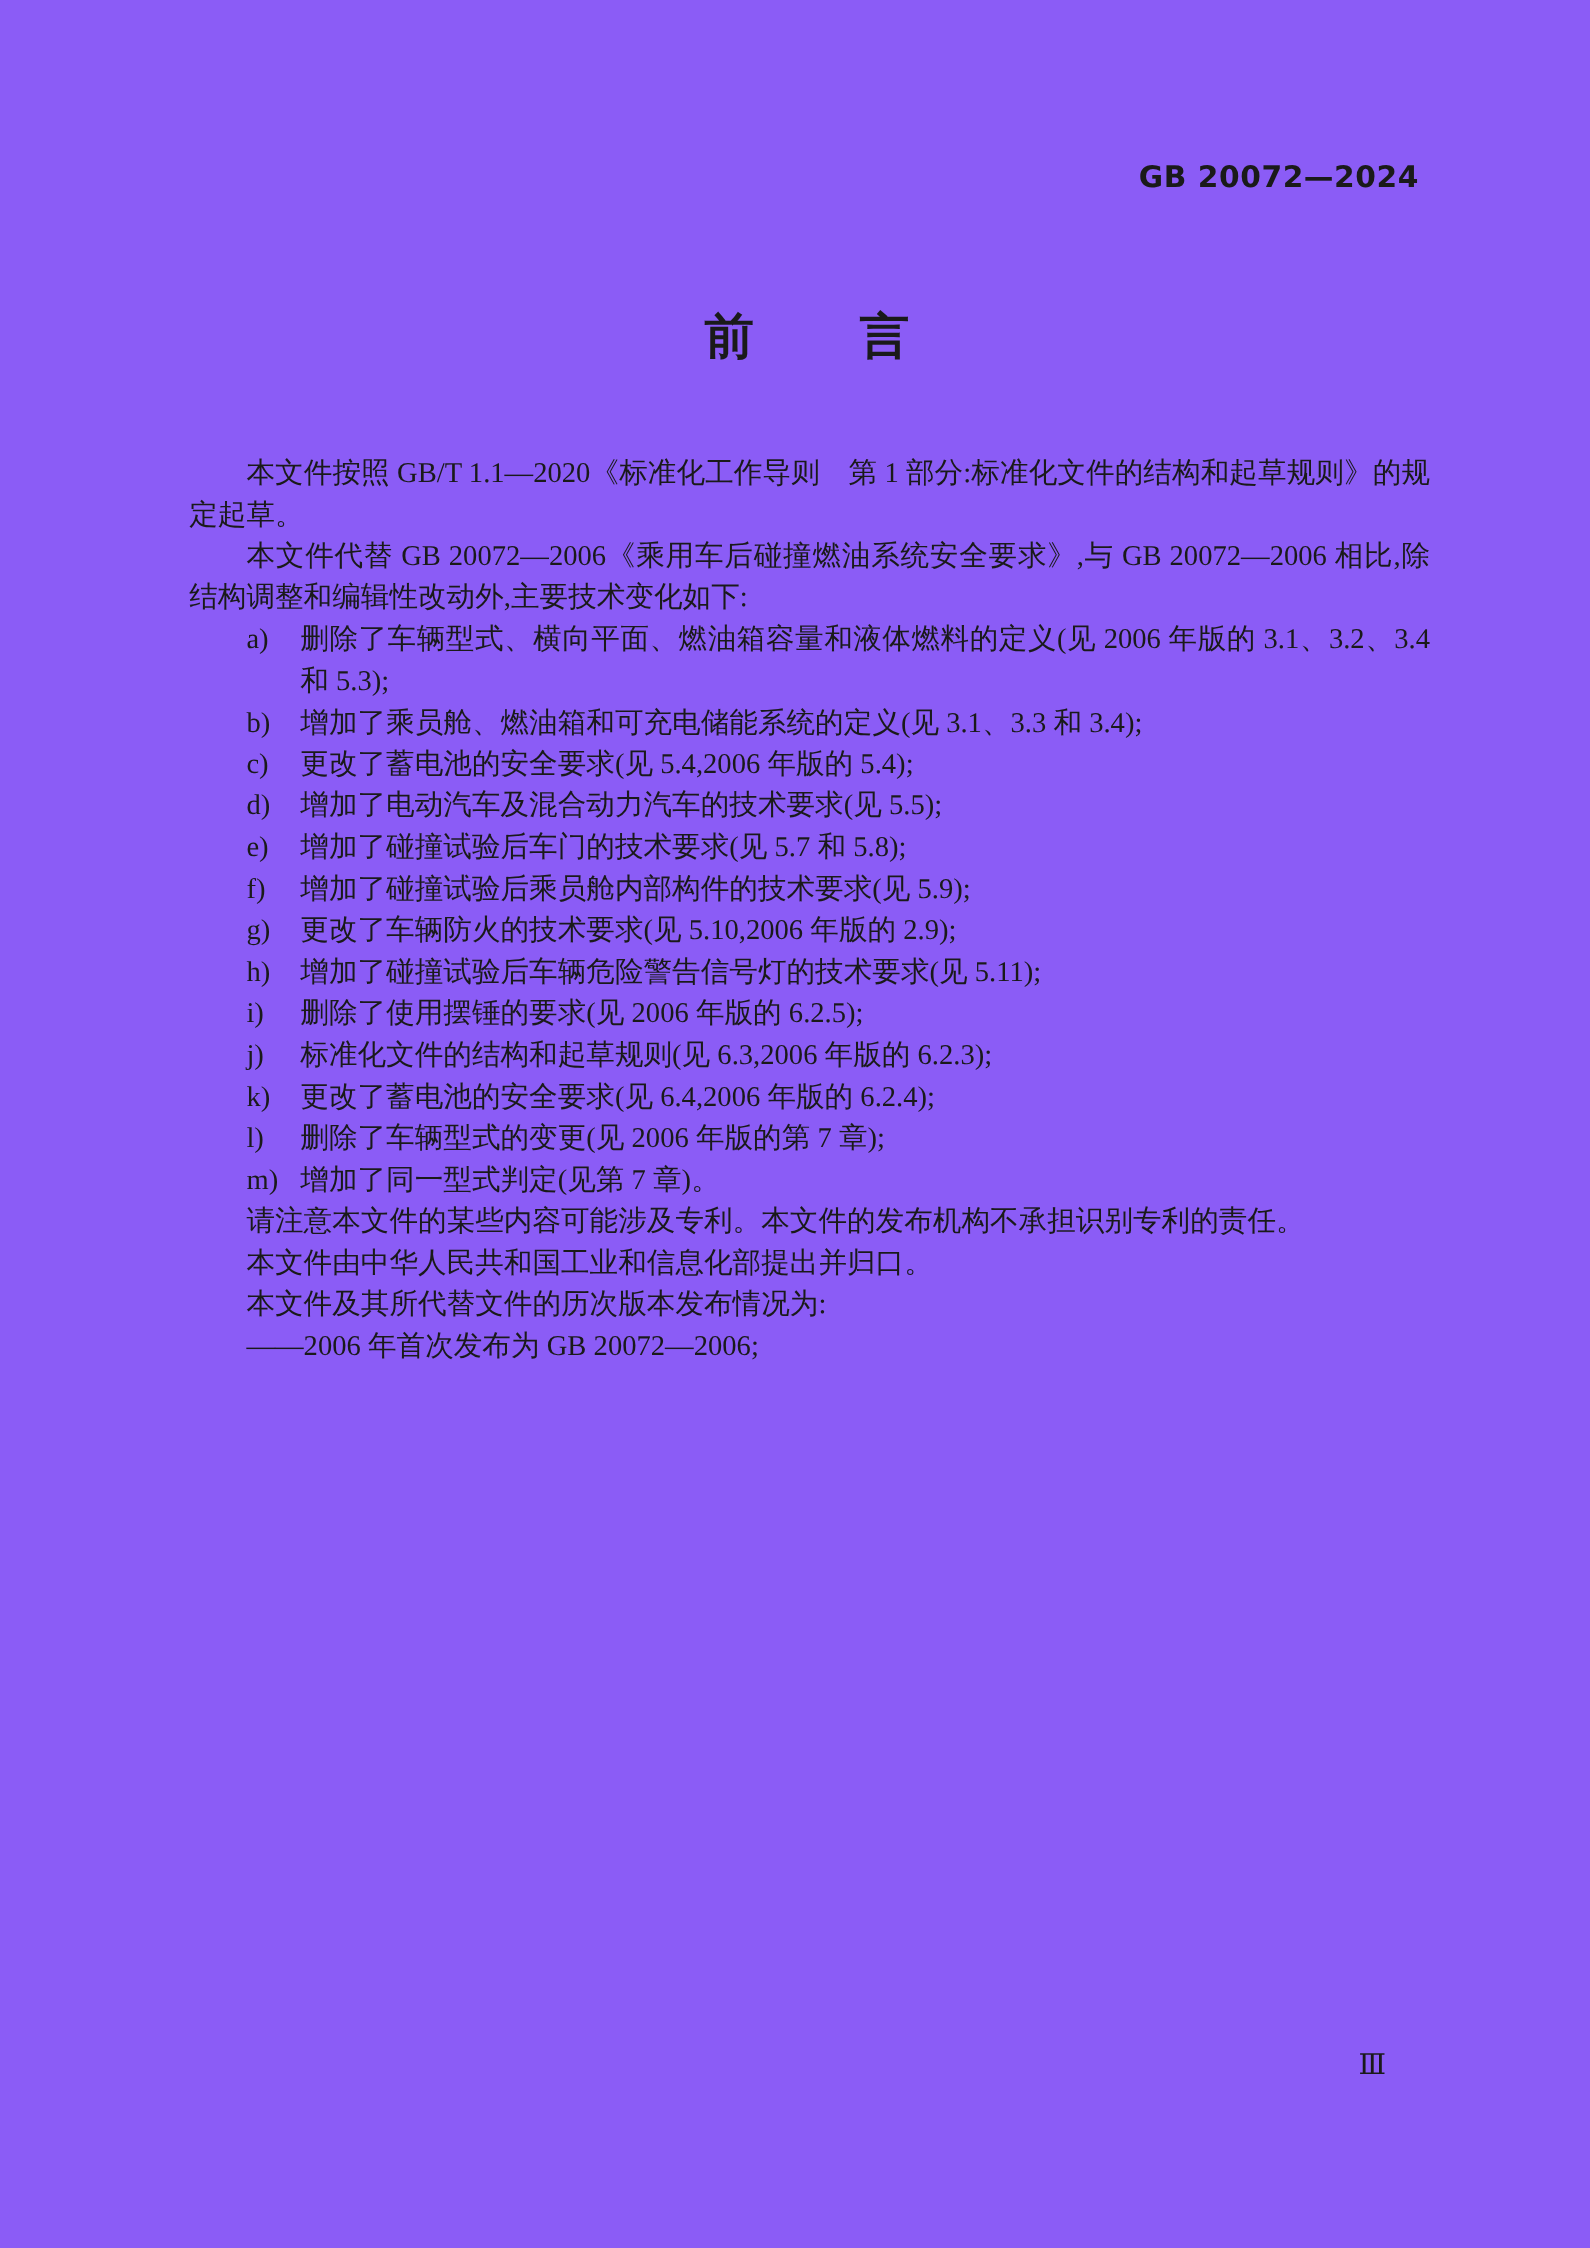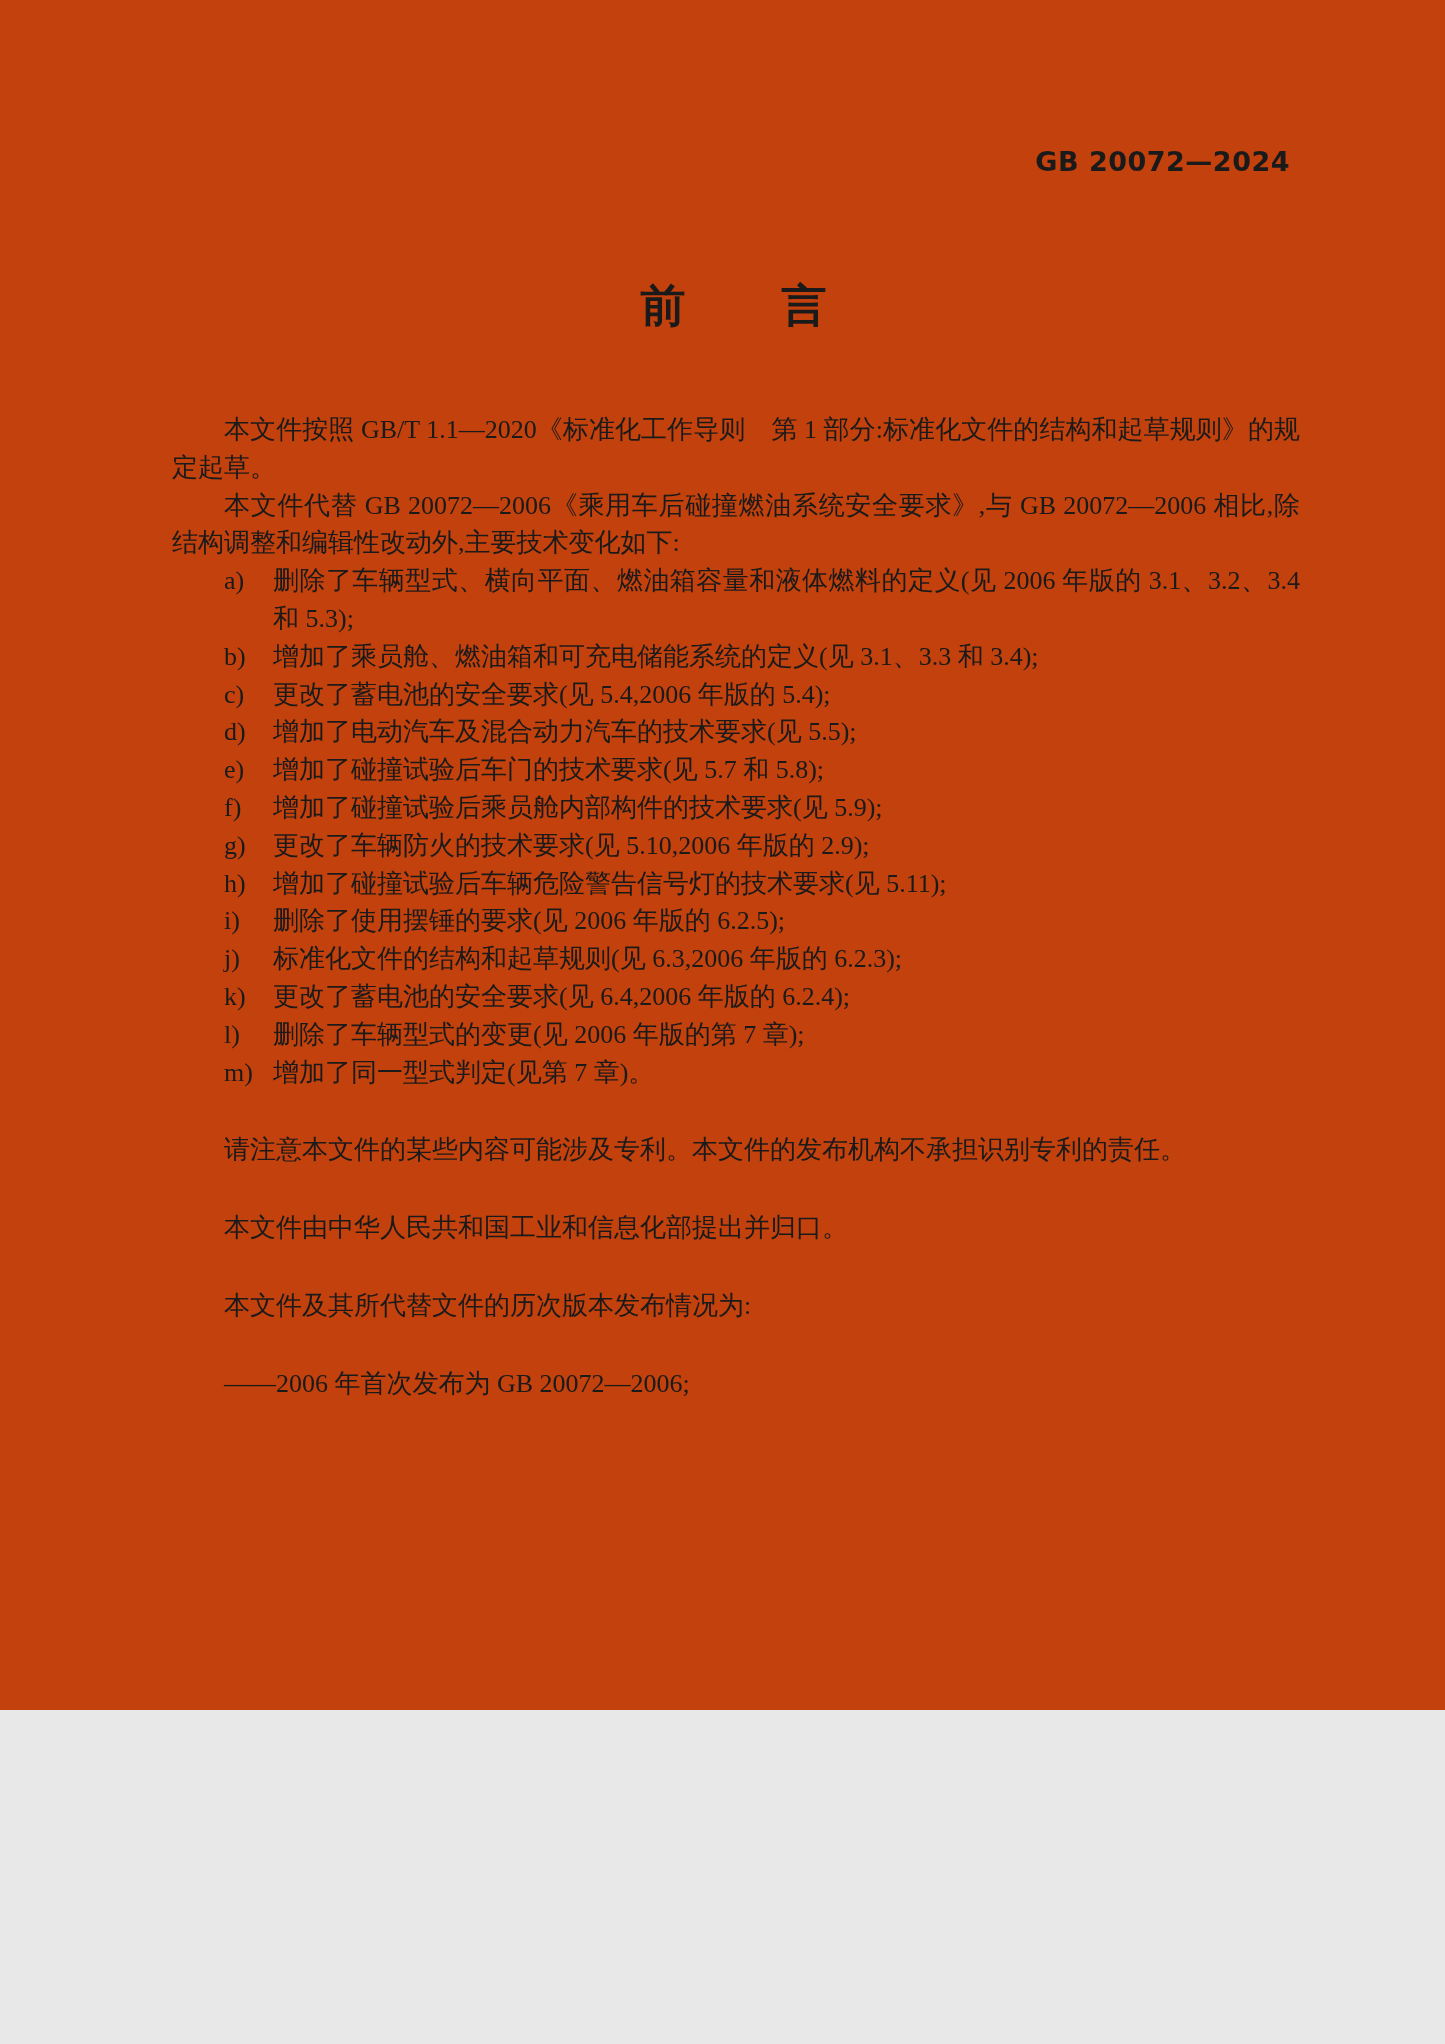--- a/index.html
+++ b/index.html
@@ -1,21 +1,21 @@
 <!DOCTYPE html>
 <html><head>
 <meta charset="utf-8">
 <style>
   html, body { margin: 0; padding: 0; background: #e8e8e8; }
   .page {
     position: relative;
     width: 1445px;
-    height: 1710px;
+    height: 2044px;
     margin: 0 auto;
-    background: #c2410c;
+    background: #8b5cf6;
     color: #1a1a1a;
     font-family: "Liberation Serif", "DejaVu Serif", serif;
     overflow: hidden;
     text-decoration: underline;
   }
   .header-code {
     position: absolute;
     top: 146px;
     right: 155px;
     font-family: "DejaVu Sans", "Liberation Sans", sans-serif;
@@ -46,21 +46,21 @@
     text-align: justify;
   }
   .para { text-indent: 2em; }
   .change-item { display: flex; }
   .change-label {
     flex: 0 0 49px;
     margin-left: 52px;
     white-space: nowrap;
   }
   .change-text { flex: 1 1 auto; text-align: justify; }
-  .closing-para { text-indent: 2em; margin-top: 40px; }
+  .closing-para { text-indent: 2em; }
   .page-number {
     position: absolute;
     top: 1862px;
     right: 185px;
     font-size: 26px;
     font-family: "Liberation Serif", "DejaVu Serif", serif;
   }
 </style>
 </head>
 <body>

